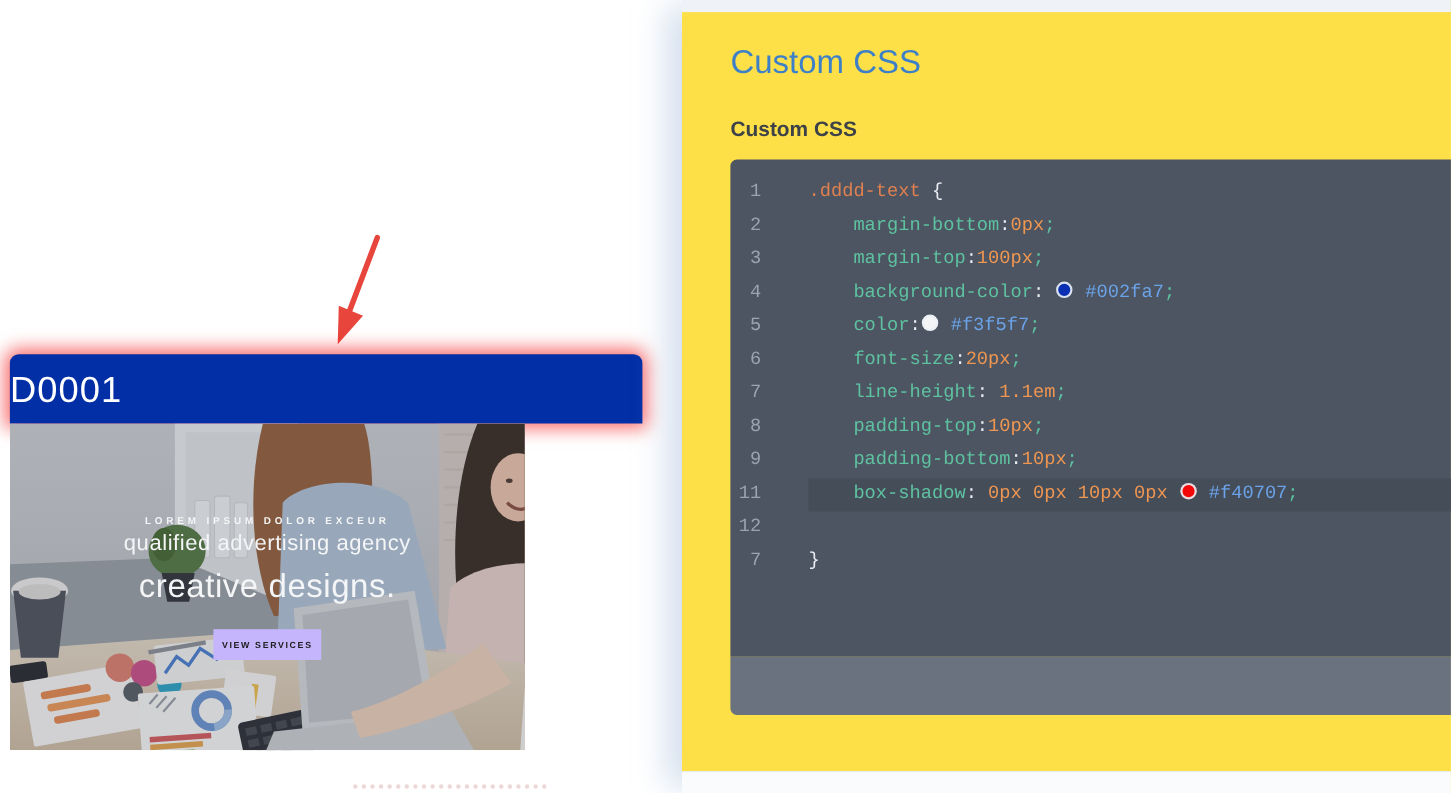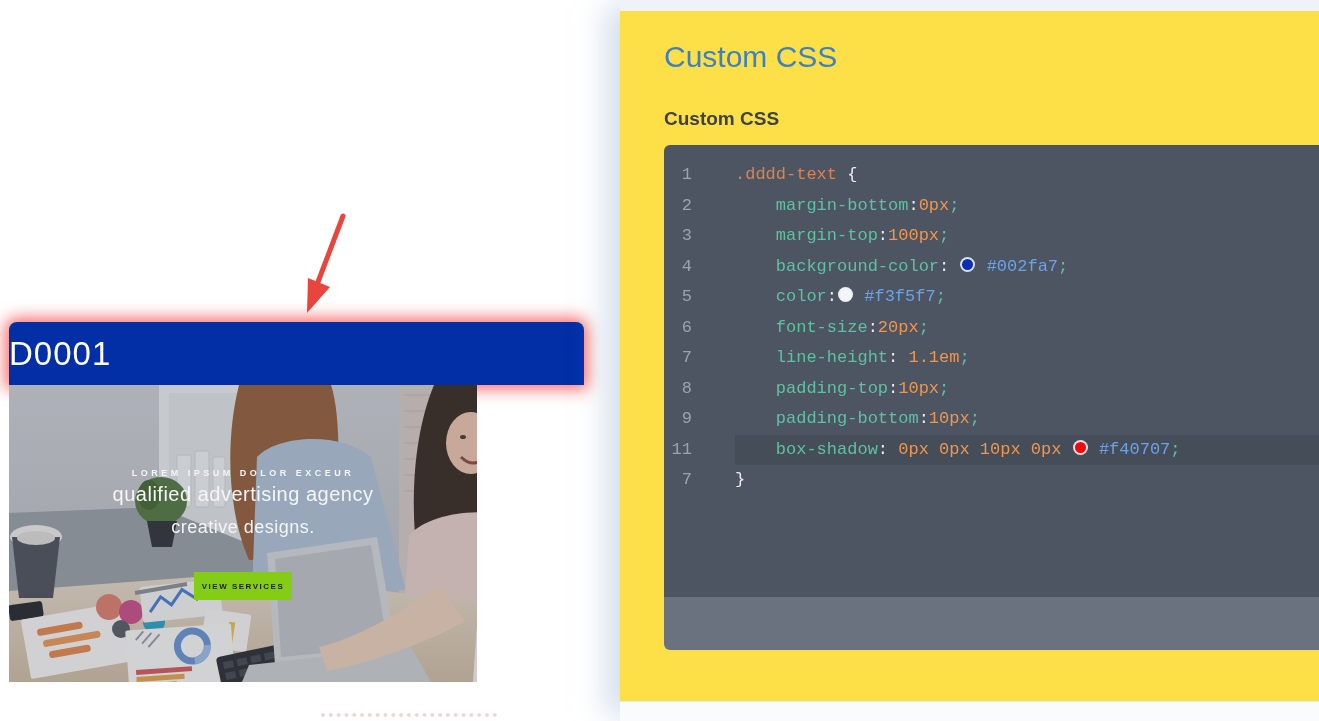--- a/index.html
+++ b/index.html
@@ -19,24 +19,24 @@
     background:var(--banner-bg);border-radius:8px 8px 0 0;
     box-shadow:0 0 16px 4px var(--banner-glow);
     display:flex;align-items:center;justify-content:flex-start;
   }
   .banner-title{color:#ffffff;font-size:33px;letter-spacing:1px;}
   .hero{position:absolute;left:9px;top:385px;width:468px;height:297px;overflow:hidden;}
   .hero > svg{position:absolute;left:0;top:0;}
   .hero-text{position:absolute;left:0;top:0;width:100%;text-align:center;color:#f4f5f6;}
   .tagline{position:absolute;left:0;width:100%;top:83px;font-size:9px;font-weight:bold;letter-spacing:3.5px;}
   .heading1{position:absolute;left:0;width:100%;top:98px;font-size:20px;letter-spacing:.5px;}
-  .heading2{position:absolute;left:0;width:100%;top:132px;font-size:18px;letter-spacing:.5px;}
+  .heading2{position:absolute;left:0;width:100%;top:132px;font-size:30px;letter-spacing:.5px;}
   .view-btn{
     position:absolute;left:50%;top:187px;transform:translateX(-50%);
-    width:98px;height:28px;background:#84cc16;border:none;cursor:pointer;
+    width:98px;height:28px;background:#c4b5fd;border:none;cursor:pointer;
     font-family:"Liberation Sans",sans-serif;font-size:8px;font-weight:bold;
     letter-spacing:1.5px;color:#202022;
   }
   .dotted-guide{position:absolute;left:321px;top:713px;width:176px;border-bottom:4px dotted #ecd8d8;}
   
   .panel{
     position:absolute;left:620px;top:0;width:699px;height:721px;background:#fde047;
     box-shadow:-20px 0 28px -6px rgba(173,194,223,.55);
   }
   .topstrip{position:absolute;left:0;top:0;right:0;height:11px;background:#eff2f6;}
@@ -244,20 +244,24 @@
         </div>
         <div class="code-row">
           <span class="gutter">9</span>
           <span class="code"><span class="tok-plain">    </span><span class="tok-prop">padding-bottom</span><span class="tok-colon">:</span><span class="tok-val">10px</span><span class="tok-semi">;</span></span>
         </div>
         <div class="code-row active">
           <span class="gutter">11</span>
           <span class="code"><span class="tok-plain">    </span><span class="tok-prop">box-shadow</span><span class="tok-colon">:</span><span class="tok-plain"> </span><span class="tok-val">0px 0px 10px 0px</span><span class="tok-plain"> </span><span class="swatch" style="background: rgb(244, 7, 7);"></span><span class="tok-plain"> </span><span class="tok-hex">#f40707</span><span class="tok-semi">;</span></span>
         </div>
         <div class="code-row">
+          <span class="gutter">12</span>
+          <span class="code"></span>
+        </div>
+        <div class="code-row">
           <span class="gutter">7</span>
           <span class="code"><span class="tok-brace">}</span></span>
         </div>
       </div>
     <div class="editor-footer"></div>
   </div>
 
   <div class="bottom-divider"></div>
 </section>
 

